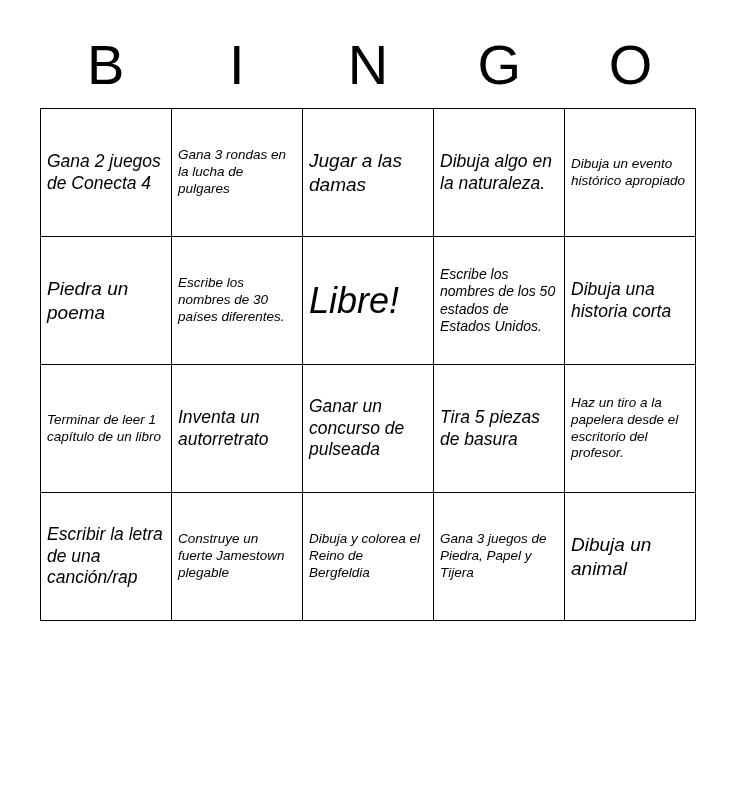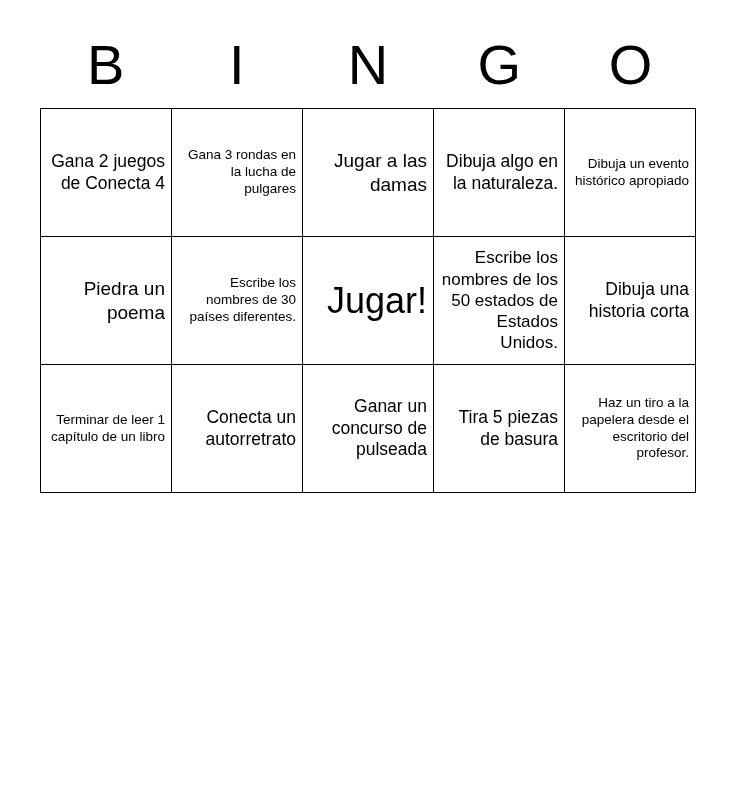--- a/index.html
+++ b/index.html
@@ -39,28 +39,29 @@
   .grid {
     width: 656px;
     margin: 8px auto 0 auto;
     border-collapse: collapse;
     table-layout: fixed;
   }
   .grid td {
     border: 1px solid #000000;
     width: 131px;
     height: 128px;
-    text-align: right;
+    text-align: left;
     vertical-align: middle;
     padding: 4px 6px;
     box-sizing: border-box;
     font-family: "Liberation Sans", sans-serif;
     line-height: 1.25;
+    font-style: italic;
   }
-  .s11 { font-size: 17px; }
+  .s11 { font-size: 14px; }
   .s13 { font-size: 13.5px; }
   .s15 { font-size: 15.5px; }
   .s17 { font-size: 17.5px; }
   .s19 { font-size: 19px; }
   .free { font-size: 36px; }
 </style>
 </head>
 <body>
 
 <div class="card">
@@ -78,27 +79,34 @@
       <tr>
         <td class="s17">Gana 2 juegos de Conecta 4</td>
         <td class="s13">Gana 3 rondas en la lucha de pulgares</td>
         <td class="s19">Jugar a las damas</td>
         <td class="s17">Dibuja algo en la naturaleza.</td>
         <td class="s13">Dibuja un evento histórico apropiado</td>
       </tr>
       <tr>
         <td class="s19">Piedra un poema</td>
         <td class="s13">Escribe los nombres de 30 países diferentes.</td>
-        <td class="free">Jugar!</td>
+        <td class="free">Libre!</td>
         <td class="s11">Escribe los nombres de los 50 estados de Estados Unidos.</td>
         <td class="s17">Dibuja una historia corta</td>
       </tr>
       <tr>
         <td class="s13">Terminar de leer 1 capítulo de un libro</td>
-        <td class="s17">Conecta un autorretrato</td>
+        <td class="s17">Inventa un autorretrato</td>
         <td class="s17">Ganar un concurso de pulseada</td>
         <td class="s17">Tira 5 piezas de basura</td>
         <td class="s13">Haz un tiro a la papelera desde el escritorio del profesor.</td>
+      </tr>
+      <tr>
+        <td class="s17">Escribir la letra de una canción/rap</td>
+        <td class="s13">Construye un fuerte Jamestown plegable</td>
+        <td class="s13">Dibuja y colorea el Reino de Bergfeldia</td>
+        <td class="s13">Gana 3 juegos de Piedra, Papel y Tijera</td>
+        <td class="s19">Dibuja un animal</td>
       </tr>
     </tbody>
   </table>
 
 </div>
 
 </body></html>

